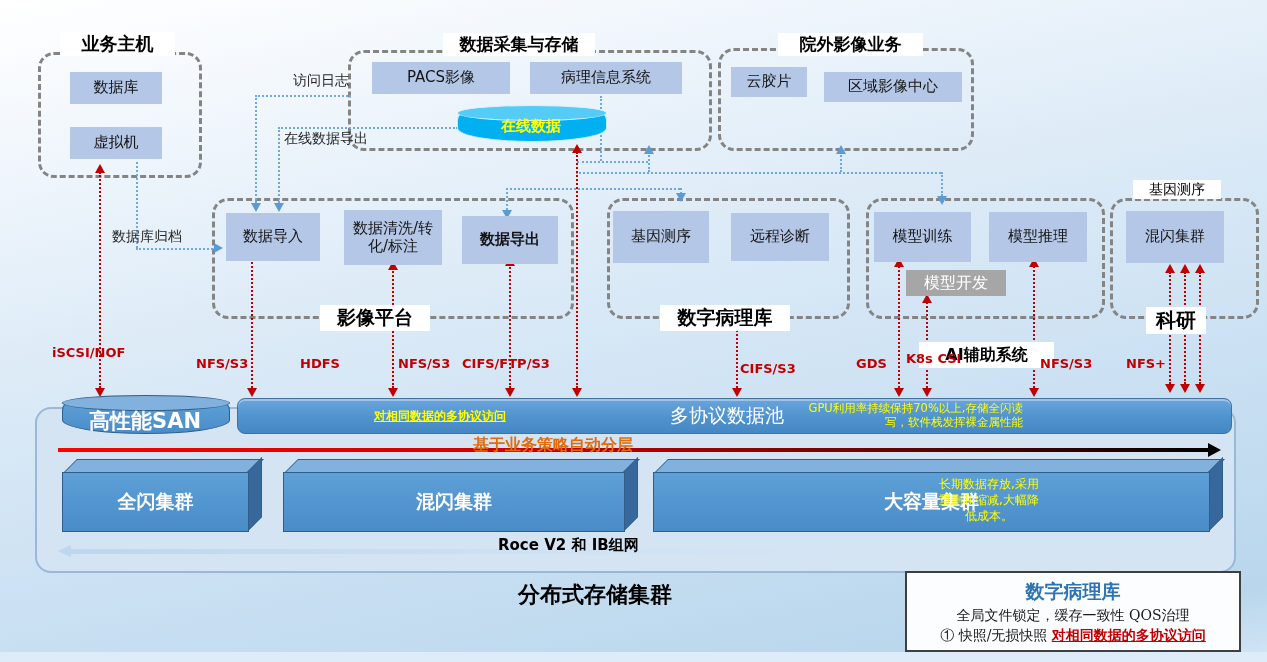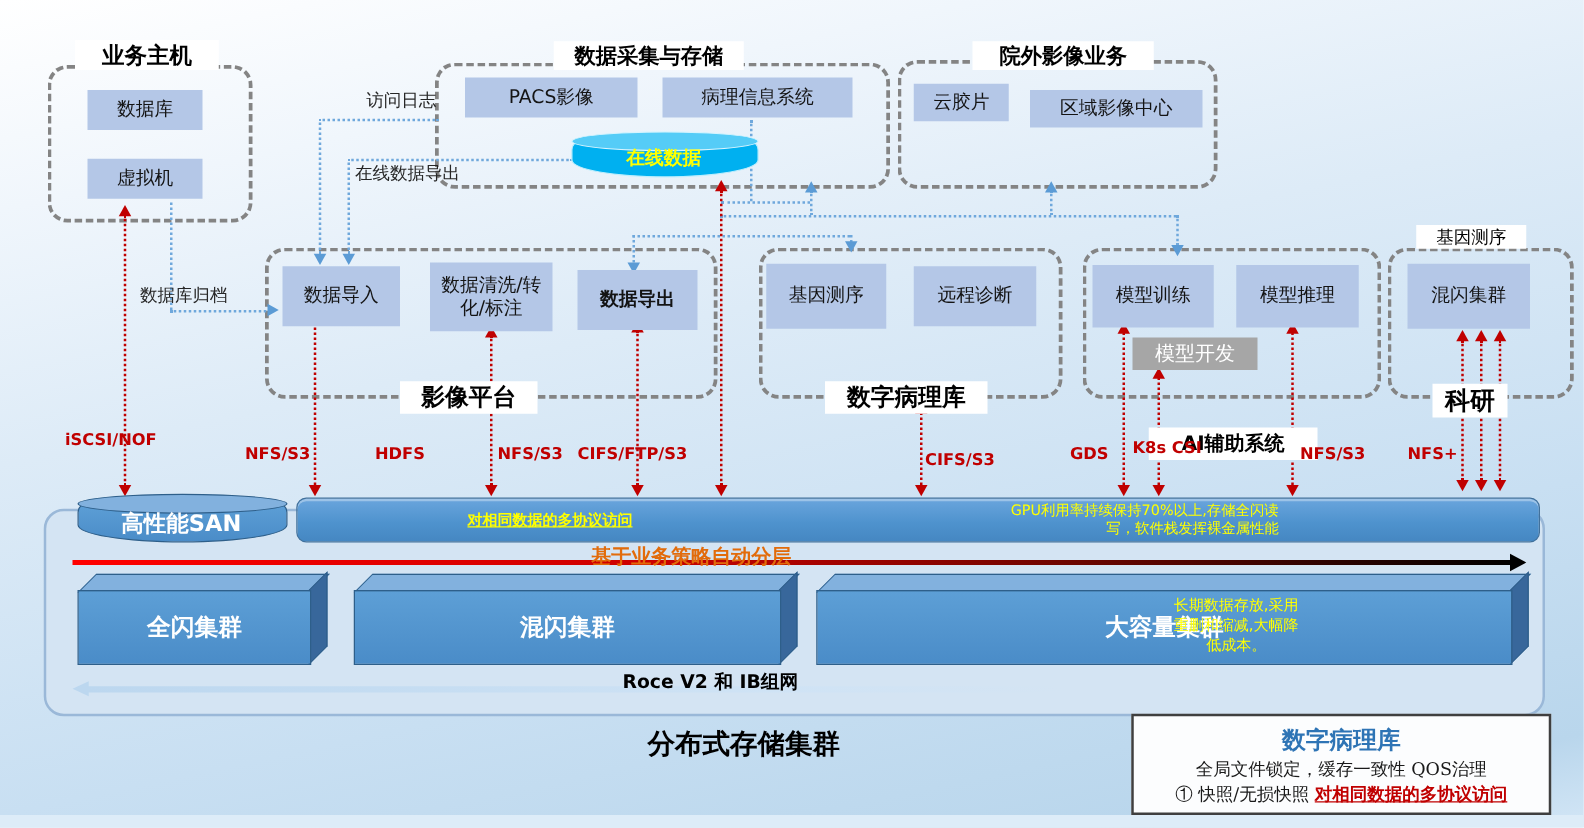--- a/index.html
+++ b/index.html
@@ -172,24 +172,25 @@
   <div class="plabel" style="left:740px;top:361px;">CIFS/S3</div>
   <div class="plabel" style="left:856px;top:356px;">GDS</div>
   <div class="plabel" style="left:906px;top:351px;">K8s CSI</div>
   <div class="plabel" style="left:1040px;top:356px;">NFS/S3</div>
   <div class="plabel" style="left:1126px;top:356px;">NFS+</div>
 
   <div class="abs" style="left:35px;top:407px;width:1197px;height:162px;background:#d4e4f3;border:2px solid #9ab8d8;border-radius:16px;"></div>
 
   <div class="cyl-body" style="left:62px;top:402px;width:166px;height:30px;background:linear-gradient(180deg,#5d9fd6,#4a8cc8);border:1px solid #2e5f8a;"></div>
   <div class="cyl-top" style="left:62px;top:395px;width:166px;height:14px;background:#82b1de;border:1px solid #2e5f8a;"></div>
-  <div class="abs" style="left:62px;top:407px;width:166px;text-align:center;color:#fff;font-size:18px;font-weight:bold;">高性能SAN</div>
+  <div class="abs" style="left:62px;top:407px;width:166px;text-align:center;color:#fff;font-size:21px;font-weight:bold;">高性能SAN</div>
 
   <div class="abs" style="left:237px;top:398px;width:993px;height:34px;background:linear-gradient(180deg,#6aa5dd 0%,#4f93ce 55%,#4587c2 100%);border:1px solid #41719c;border-radius:8px;box-shadow:inset 0 2px 0 rgba(255,255,255,.35);"></div>
   <div class="abs yellow" style="left:340px;top:408px;width:200px;text-align:center;font-size:12px;font-weight:bold;text-decoration:underline;">对相同数据的多协议访问</div>
+  <div class="abs" style="left:662px;top:403px;width:130px;text-align:center;color:#fff;font-size:19px;">多协议数据池</div>
   <div class="abs yellow" style="left:788px;top:401px;width:235px;text-align:right;font-size:11.5px;line-height:1.25;">GPU利用率持续保持70%以上,存储全闪读写，软件栈发挥裸金属性能</div>
 
   <div class="abs" style="left:58px;top:448px;width:1152px;height:4px;background:linear-gradient(90deg,#ff0000 0%,#cc0000 40%,#6b0500 70%,#000 100%);"></div>
   <div class="ah" style="left:1208px;top:443px;border-top:7px solid transparent;border-bottom:7px solid transparent;border-left:13px solid #000;"></div>
   <div class="abs" style="left:448px;top:435px;width:210px;text-align:center;color:#e26b0a;font-size:16px;font-weight:bold;">基于业务策略自动分层</div>
 
   <div class="cl-top" style="left:62px;top:459px;width:185px;"></div>
   <div class="cl-side" style="left:247px;top:472px;height:58px;"></div>
   <div class="cl-front" style="left:62px;top:472px;width:185px;height:58px;">全闪集群</div>
 

